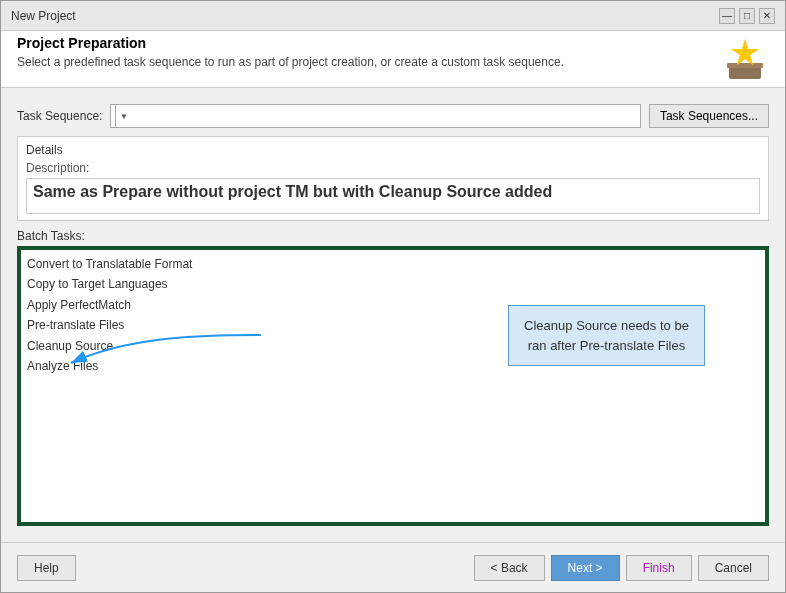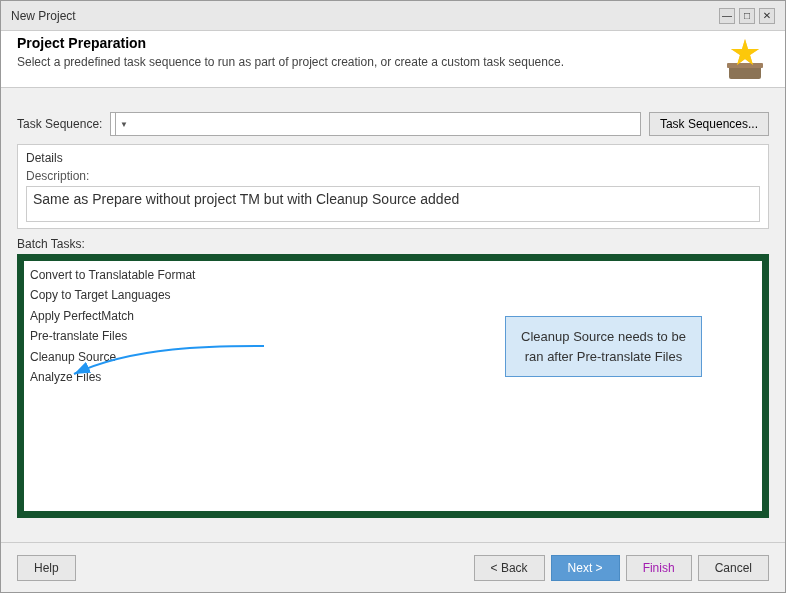--- a/index.html
+++ b/index.html
@@ -72,21 +72,21 @@
     .header-icon {
       width: 48px;
       height: 48px;
       display: flex;
       align-items: center;
       justify-content: center;
     }
 
     .content {
       flex: 1;
-      padding: 24px 16px;
+      padding: 16px 16px;
       display: flex;
       flex-direction: column;
       gap: 8px;
       overflow: hidden;
     }
 
     .task-sequence-row {
       display: flex;
       align-items: center;
       gap: 8px;
@@ -143,39 +143,40 @@
     }
     .description-label {
       font-size: 12px;
       color: #555;
       margin-bottom: 3px;
     }
     .description-box {
       border: 1px solid #ccc;
       background: white;
       padding: 4px 6px;
-      font-size: 14px;
+      font-size: 16px;
       color: #333;
       min-height: 36px;
+      font-weight: bold;
     }
 
     .batch-tasks-section {
       flex: 1;
       display: flex;
       flex-direction: column;
       overflow: hidden;
     }
     .batch-tasks-label {
       font-size: 12px;
       color: #333;
       margin-bottom: 3px;
     }
     .batch-tasks-container {
       flex: 1;
-      border: 7px solid #14532d;
+      border: 4px solid #14532d;
       background: white;
       padding: 4px 6px;
       font-size: 12px;
       color: #333;
       overflow: hidden;
       position: relative;
     }
     .batch-task-item {
       line-height: 1.7;
     }

